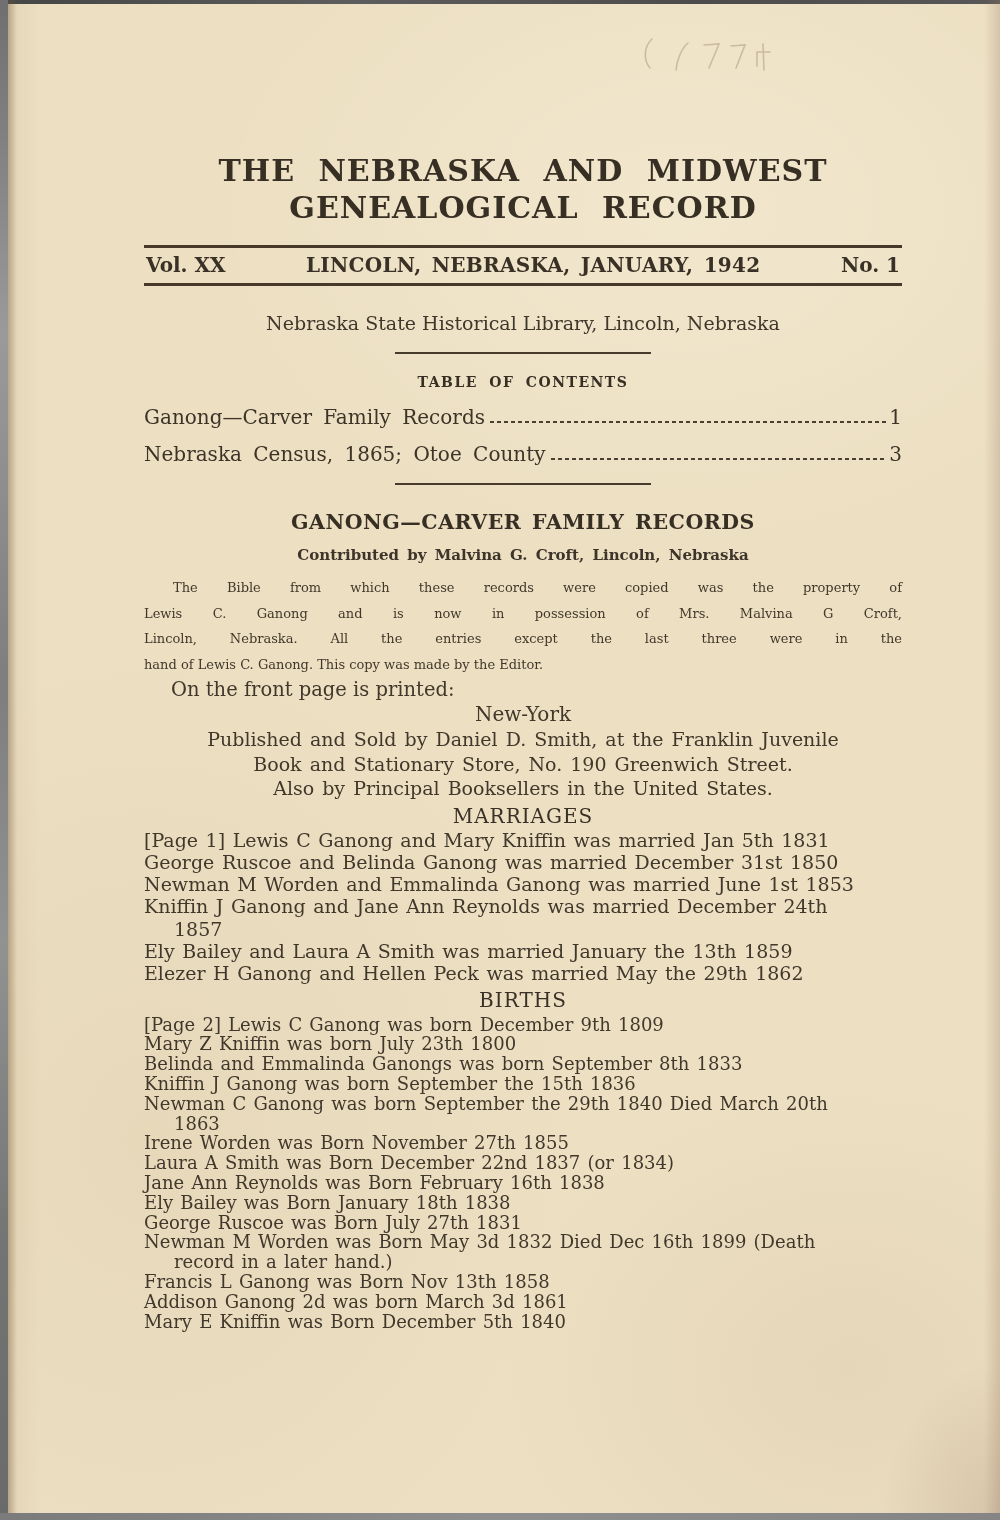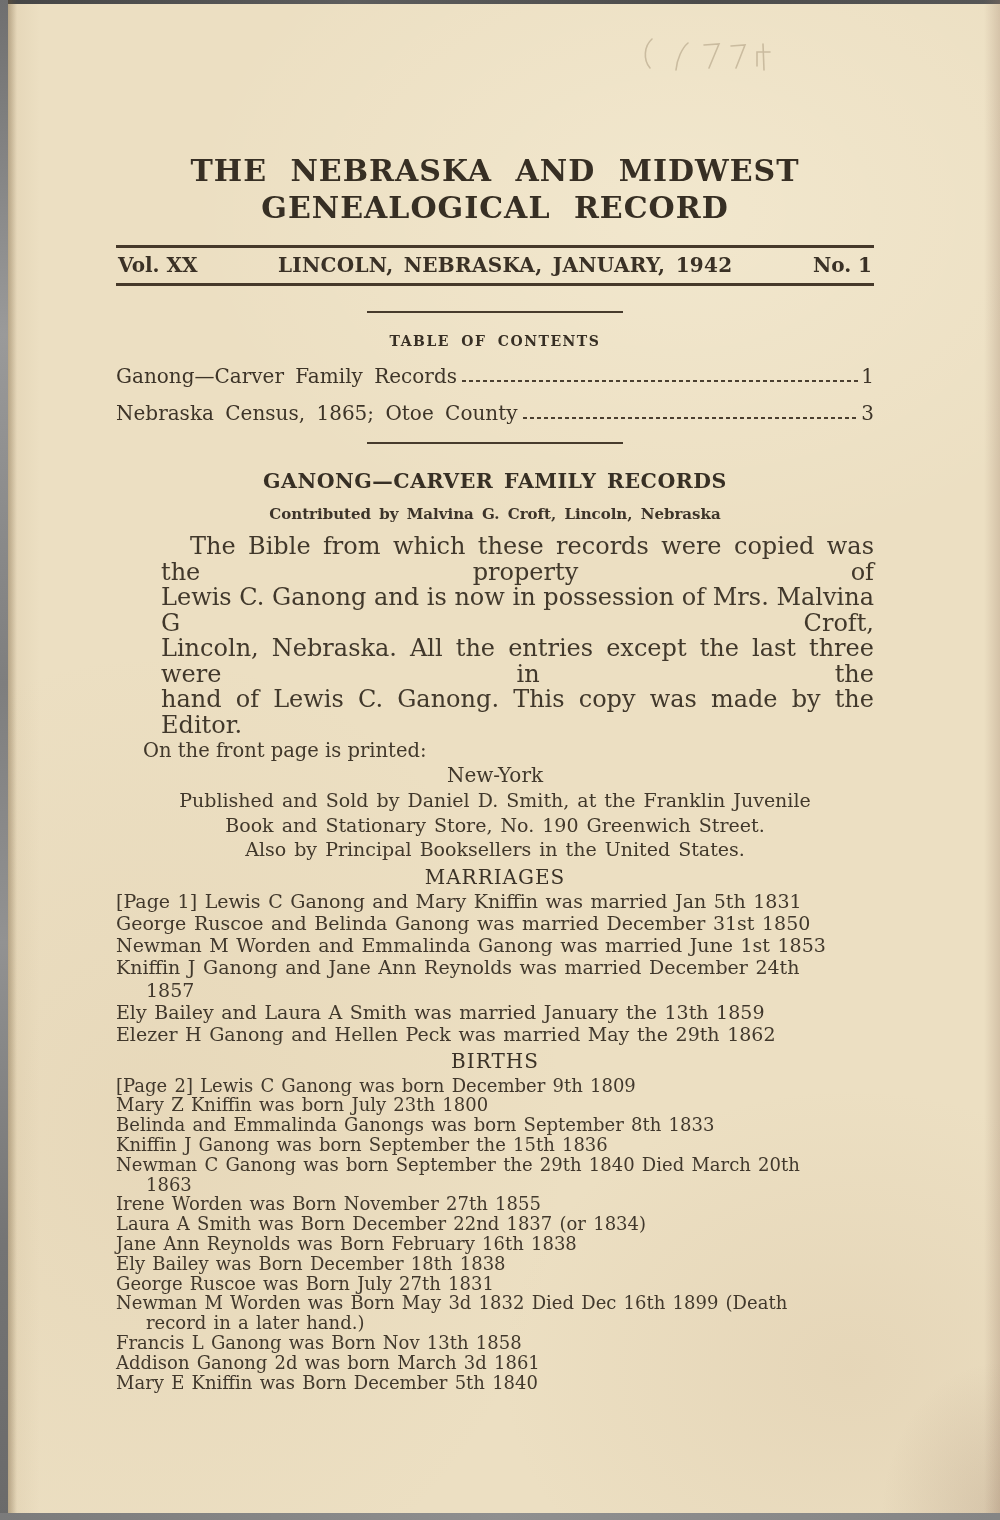--- a/index.html
+++ b/index.html
@@ -28,21 +28,21 @@
   .edge-bottom{position:absolute;bottom:0;left:0;width:100%;height:7px;
     background:linear-gradient(90deg,#7b7b7b,#8f8f8f 50%,#858585);}
   .edge-right{position:absolute;right:0;top:0;width:16px;height:100%;
     background:linear-gradient(to left, rgba(151,120,99,0.28), rgba(151,120,99,0));}
   .corner-shade{position:absolute;right:0;bottom:0;width:120px;height:160px;
     background:radial-gradient(ellipse at 100% 100%, rgba(140,110,90,0.22), rgba(140,110,90,0) 70%);}
 
   .pencil{position:absolute;left:636px;top:32px;opacity:.38;}
   .pencil path{stroke:#8f7c5e;stroke-width:1.6;fill:none;stroke-linecap:round;}
 
-  .content{position:absolute;left:116px;top:0;width:758px;}
+  .content{position:absolute;left:144px;top:0;width:758px;}
 
   
   .masthead{margin-top:152px;text-align:center;}
   .masthead-line{font-size:30px;line-height:37px;font-weight:700;letter-spacing:1px;
     word-spacing:12px;color:#372f24;}
   .rule-full{height:3px;background:#46392a;margin-top:19px;}
   .rule-full.second{margin-top:0;}
   .issue-row{display:flex;justify-content:space-between;align-items:baseline;
     font-weight:700;font-size:20px;padding:5px 2px 6px 2px;color:#3a3126;}
   .issue-center{word-spacing:3px;letter-spacing:.3px;}
@@ -60,21 +60,21 @@
   .toc-title{word-spacing:5px;white-space:nowrap;}
   .toc-leader{flex:1;height:2px;align-self:flex-end;margin:0 2px 6px 5px;
     background:repeating-linear-gradient(90deg,#4a3f30 0 4px,transparent 4px 7px);}
   .toc-page{white-space:nowrap;}
 
   
   .article-heading{text-align:center;margin-top:25px;font-size:20.5px;font-weight:700;
     letter-spacing:.5px;word-spacing:3px;color:#372f24;}
   .byline{text-align:center;margin-top:12px;font-size:15px;font-weight:700;
     word-spacing:3px;color:#3d342a;}
-  .intro{margin-top:11px;font-size:24px;line-height:25.5px;color:#41382b;margin-left:45px;}
+  .intro{margin-top:11px;font-size:13px;line-height:25.5px;color:#41382b;}
   .intro-line{text-align:justify;text-align-last:justify;}
   .intro-line:first-of-type{text-indent:29px;}
   .intro-line:last-of-type{text-align-last:left;}
   .front-note{font-size:19.5px;line-height:25px;text-indent:27px;color:#41382b;}
 
   .imprint{text-align:center;color:#41382b;}
   .imprint-place{font-size:20px;line-height:25px;}
   .imprint-line{font-size:19px;line-height:24.5px;word-spacing:2px;}
   .imprint-year{font-size:18px;line-height:22px;margin-top:2px;}
 
@@ -114,20 +114,21 @@
 
     <div class="rule-full"></div>
     <div class="issue-row">
       <span>Vol. XX</span>
       <span class="issue-center">LINCOLN, NEBRASKA, JANUARY, 1942</span>
       <span>No. 1</span>
     </div>
     <div class="rule-full second"></div>
 
     <div class="edited">
+      <div>Nebraska State Historical Library, Lincoln, Nebraska</div>
     </div>
 
     <div class="rule-short"></div>
 
     <div class="toc-heading">TABLE OF CONTENTS</div>
     <div class="toc-entries">
 
         <div class="toc-row">
           <span class="toc-title">Ganong—Carver Family Records</span>
           <span class="toc-leader"></span>
@@ -203,21 +204,21 @@
         <div class="record-line">Newman C Ganong was born September the 29th 1840 Died March 20th</div>
 
         <div class="record-line indent">1863</div>
 
         <div class="record-line">Irene Worden was Born November 27th 1855</div>
 
         <div class="record-line">Laura A Smith was Born December 22nd 1837 (or 1834)</div>
 
         <div class="record-line">Jane Ann Reynolds was Born February 16th 1838</div>
 
-        <div class="record-line">Ely Bailey was Born December 18th 1838</div>
+        <div class="record-line">Ely Bailey was Born January 18th 1838</div>
 
         <div class="record-line">George Ruscoe was Born July 27th 1831</div>
 
         <div class="record-line">Newman M Worden was Born May 3d 1832 Died Dec 16th 1899 (Death</div>
 
         <div class="record-line indent">record in a later hand.)</div>
 
         <div class="record-line">Francis L Ganong was Born Nov 13th 1858</div>
 
         <div class="record-line">Addison Ganong 2d was born March 3d 1861</div>

